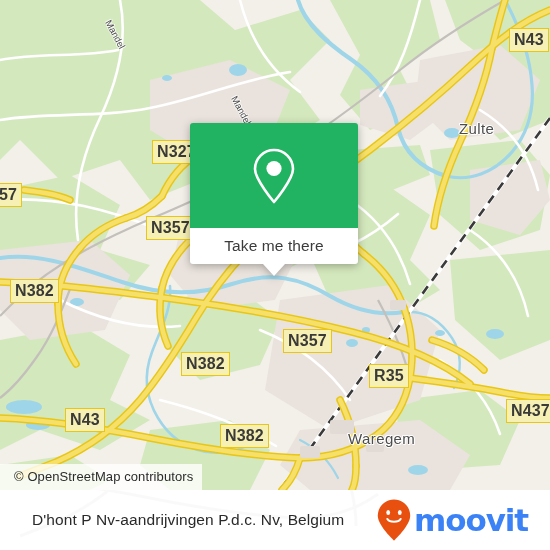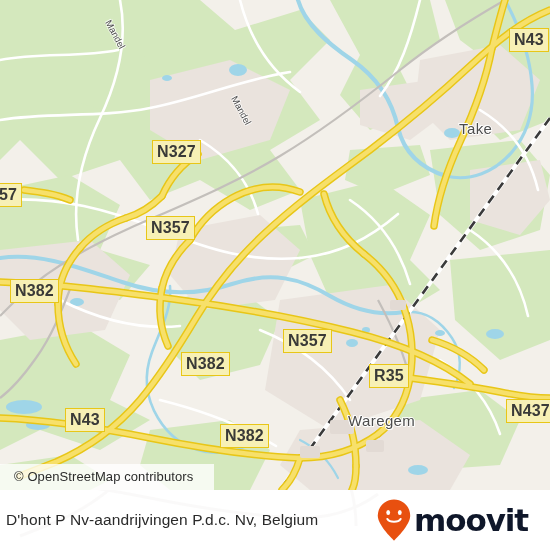--- a/index.html
+++ b/index.html
@@ -85,41 +85,41 @@
     border-right:11px solid transparent;
     border-top:12px solid #ffffff;
   }
 
   
   .attribution{
     position:absolute;left:0;top:464px;
     background:rgba(255,255,255,.78);
     color:#2b2b2b;
     font-size:13px;
-    padding:5px 21px 6px 14px;
+    padding:5px 9px 6px 14px;
     letter-spacing:.1px;
     white-space:nowrap;
   }
 
   
   .footer{
     position:absolute;left:0;top:490px;width:550px;height:60px;
     background:#ffffff;overflow:hidden;
   }
   .footer-watermark{position:absolute;left:0;top:-430px;opacity:.12;}
   .footer-title{
-    position:absolute;left:6px;top:50%;transform:translateY(-50%);
+    position:absolute;left:32px;top:50%;transform:translateY(-50%);
     color:#2a2a2a;font-size:15.5px;white-space:nowrap;letter-spacing:.1px;text-align:right;
   }
   .footer-logo{
     position:absolute;right:22px;top:50%;transform:translateY(-50%);
     display:flex;align-items:center;gap:2px;
   }
   .logo-word{
-    color:#0f172a;font-size:31px;font-weight:bold;letter-spacing:-1.1px;
+    color:#3b82f6;font-size:31px;font-weight:bold;letter-spacing:-1.1px;
     line-height:1;font-family:"DejaVu Sans", sans-serif;
   }
 </style>
 </head>
 <body>
 
 <div id="page">
 
   <div class="map">
     <svg class="map-svg" width="550" height="490" viewBox="0 0 550 490">
@@ -295,26 +295,36 @@
     <div class="shield" style="left:-6px;top:183px">57</div>
     <div class="shield" style="left:146px;top:216px">N357</div>
     <div class="shield" style="left:10px;top:279px">N382</div>
     <div class="shield" style="left:283px;top:329px">N357</div>
     <div class="shield" style="left:369px;top:364px">R35</div>
     <div class="shield" style="left:181px;top:352px">N382</div>
     <div class="shield" style="left:506px;top:399px">N437</div>
     <div class="shield" style="left:65px;top:408px">N43</div>
     <div class="shield" style="left:220px;top:424px">N382</div>
 
-    <div class="place" style="left:459px;top:120px">Take</div>
-    <div class="place" style="left:348px;top:412px">Waregem</div>
+    <div class="place" style="left:459px;top:120px">Zulte</div>
+    <div class="place" style="left:348px;top:430px">Waregem</div>
 
     <div class="river-label" style="left:113px;top:18px;transform:rotate(62deg);transform-origin:left top;">Mandel</div>
     <div class="river-label" style="left:239px;top:94px;transform:rotate(62deg);transform-origin:left top;">Mandel</div>
 
+    <div class="card">
+      <div class="card-green">
+        <svg width="52" height="62" viewBox="0 0 52 62">
+          <path d="M26 5 C15.5 5 7 13.5 7 24 C7 34.5 26 57 26 57 C26 57 45 34.5 45 24 C45 13.5 36.5 5 26 5 Z" fill="none" stroke="#ffffff" stroke-width="2.6" stroke-linejoin="round"></path>
+          <circle cx="26" cy="23.5" r="7.6" fill="#ffffff"></circle>
+        </svg>
+      </div>
+      <div class="card-label">Take me there</div>
+      <div class="card-tail"></div>
+    </div>
 
     <div class="attribution">© OpenStreetMap contributors</div>
   </div>
 
   <div class="footer">
     <svg class="footer-watermark" width="550" height="490" viewBox="0 0 550 490">
       <g fill="none" stroke="#d8d4cf" stroke-width="3">
         <path d="M550,10 C520,22 496,42 470,66 C438,96 404,124 370,150
                  C332,178 296,204 264,234 C236,260 214,288 196,318
                  C178,348 160,376 140,400 C116,428 88,448 56,462 L20,476"></path>

